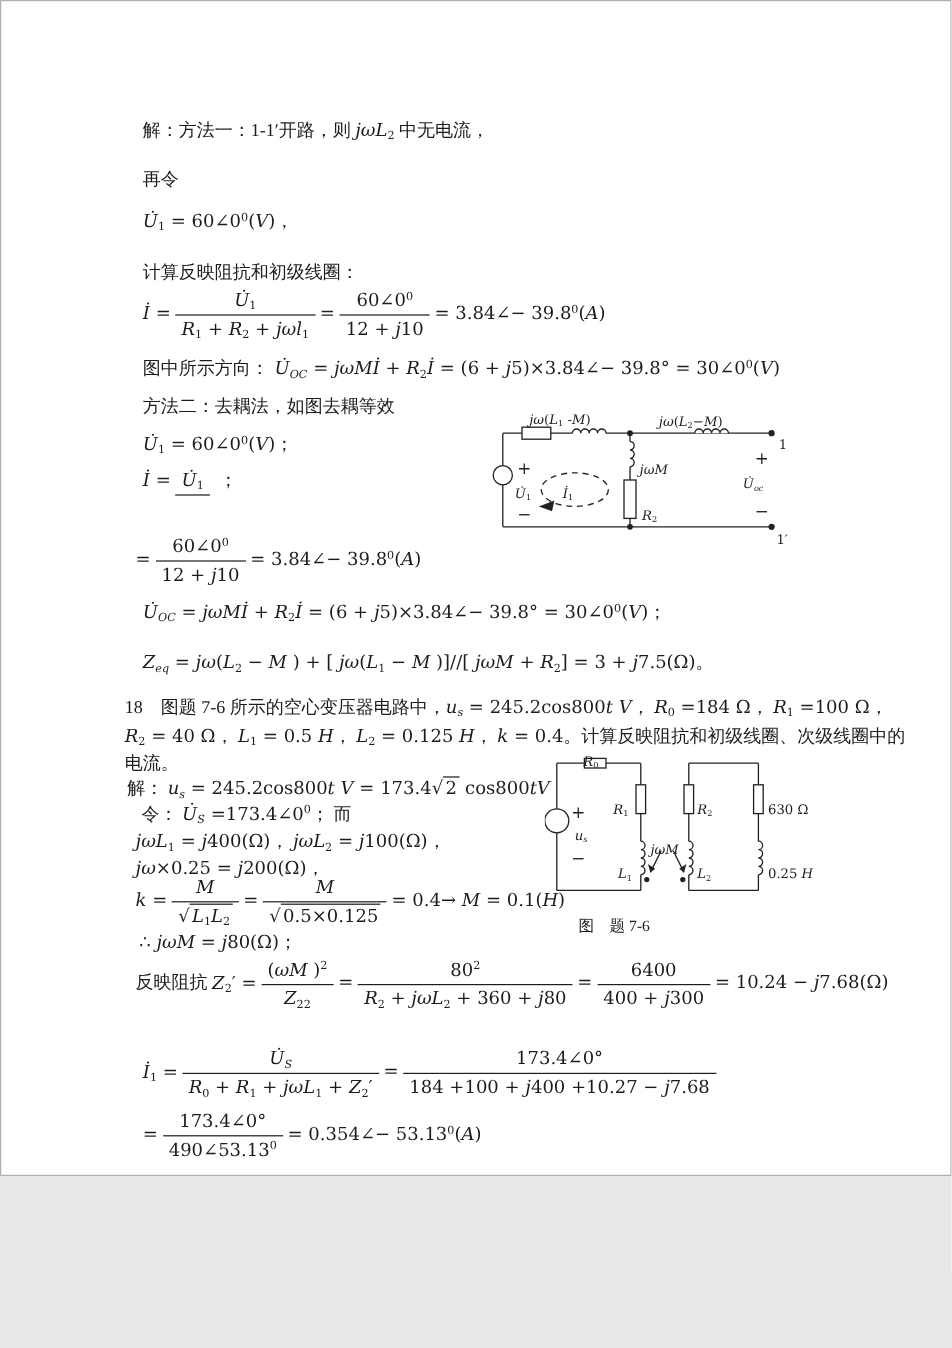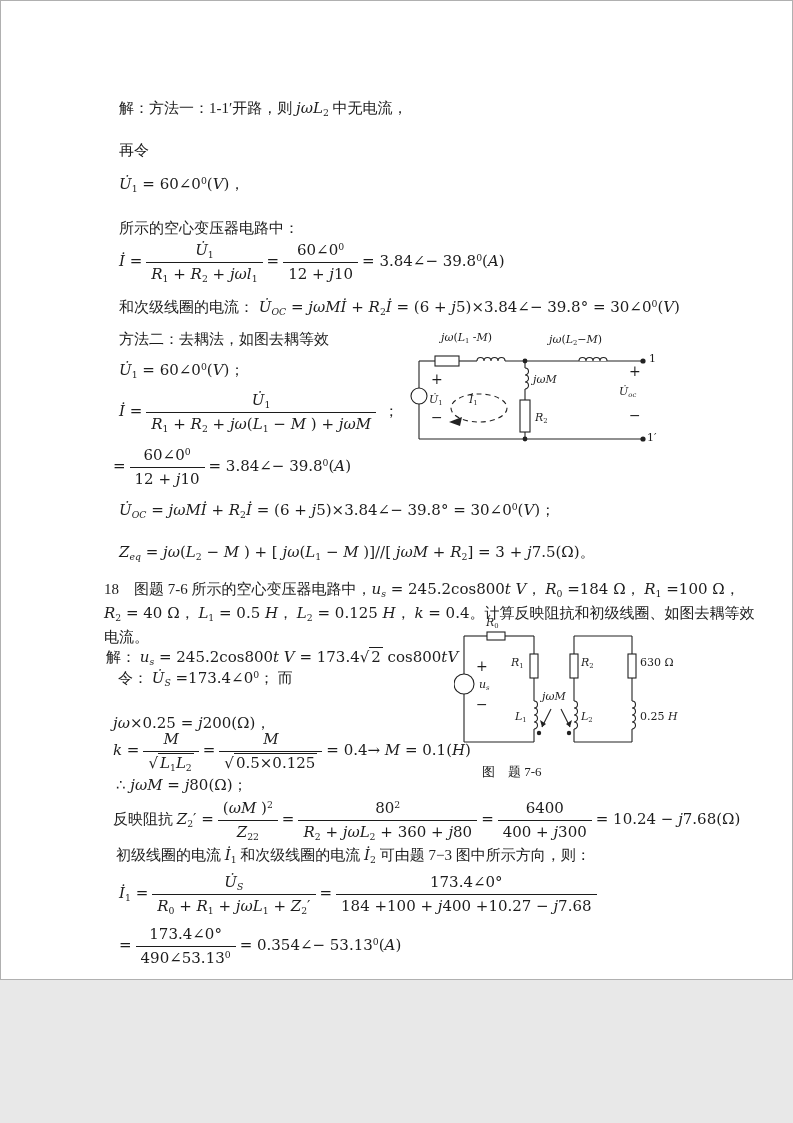--- a/index.html
+++ b/index.html
@@ -34,52 +34,53 @@
   .pageno{position:absolute;top:1040px;left:656px;font-size:12px;
     font-family:"Liberation Serif",serif;color:#333;}
   
   .diagram{position:absolute;}
   .d1{left:398px;top:337px;width:300px;height:122px;}
   .d2{left:453px;top:618px;width:255px;height:172px;}
   .diagram svg{position:absolute;left:0;top:0;}
   .dlabel{
     position:absolute;font-size:11px;white-space:nowrap;line-height:1;
     font-family:"DejaVu Serif",serif;
+    margin-top:12px;
   }
   .dlabel.big{font-size:14px;}
   .caption{position:absolute;font-size:13px;white-space:nowrap;
     font-family:"Liberation Serif",serif;}
 </style>
 </head>
 <body>
 
 <div class="page">
 
   <div class="line l1"><span class="cn">解：方法一：1-1′开路，则 </span><span class="m"><i>jωL</i><sub>2</sub></span><span class="cn"> 中无电流，</span></div>
   <div class="line l2"><span class="cn">再令</span></div>
   <div class="line l3"><span class="m"><i>U̇</i><sub>1</sub> = 60∠0<sup>0</sup>(<i>V</i>)</span><span class="cn">，</span></div>
-  <div class="line l4"><span class="cn">所示的空心变压器电路中：</span></div>
+  <div class="line l4"><span class="cn">计算反映阻抗和初级线圈：</span></div>
   <div class="line l5"><span class="m"><i>İ</i> =</span><span class="frac m"><span class="num"><i>U̇</i><sub>1</sub></span><span class="den"><i>R</i><sub>1</sub> + <i>R</i><sub>2</sub> + <i>jωl</i><sub>1</sub></span></span><span class="m">=</span><span class="frac m"><span class="num">60∠0<sup>0</sup></span><span class="den">12 + <i>j</i>10</span></span><span class="m">= 3.84∠− 39.8<sup>0</sup>(<i>A</i>)</span></div>
-  <div class="line l6"><span class="cn">和次级线圈的电流：</span><span class="m">  <i>U̇</i><sub><i>OC</i></sub> = <i>jωMİ</i> + <i>R</i><sub>2</sub><i>İ</i> = (6 + <i>j</i>5)×3.84∠− 39.8° = 30∠0<sup>0</sup>(<i>V</i>)</span></div>
+  <div class="line l6"><span class="cn">图中所示方向：</span><span class="m">  <i>U̇</i><sub><i>OC</i></sub> = <i>jωMİ</i> + <i>R</i><sub>2</sub><i>İ</i> = (6 + <i>j</i>5)×3.84∠− 39.8° = 30∠0<sup>0</sup>(<i>V</i>)</span></div>
   <div class="line l7"><span class="cn">方法二：去耦法，如图去耦等效</span></div>
   <div class="line l8"><span class="m"><i>U̇</i><sub>1</sub> = 60∠0<sup>0</sup>(<i>V</i>)</span><span class="cn">；</span></div>
-  <div class="line l9"><span class="m"><i>İ</i> =</span><span class="frac m"><span class="num"><i>U̇</i><sub>1</sub></span><span class="den"><i>R</i><sub>1</sub> + <i>R</i><sub>2</sub> + <i>jω</i>(<i>L</i><sub>1</sub> − <i>M</i> ) + <i>jωM</i></span></span><span class="cn"> ；</span></div>
+  <div class="line l9"><span class="m"><i>İ</i> =</span><span class="frac m"><span class="num"><i>U̇</i><sub>1</sub></span></span><span class="cn"> ；</span></div>
   <div class="line l10"><span class="m">=</span><span class="frac m"><span class="num">60∠0<sup>0</sup></span><span class="den">12 + <i>j</i>10</span></span><span class="m">= 3.84∠− 39.8<sup>0</sup>(<i>A</i>)</span></div>
   <div class="line l11"><span class="m"><i>U̇</i><sub><i>OC</i></sub> = <i>jωMİ</i> + <i>R</i><sub>2</sub><i>İ</i> = (6 + <i>j</i>5)×3.84∠− 39.8° = 30∠0<sup>0</sup>(<i>V</i>)</span><span class="cn">；</span></div>
   <div class="line l12"><span class="m"><i>Z</i><sub><i>eq</i></sub> = <i>jω</i>(<i>L</i><sub>2</sub> − <i>M</i> ) + [ <i>jω</i>(<i>L</i><sub>1</sub> − <i>M</i> )]//[ <i>jωM</i> + <i>R</i><sub>2</sub>] = 3 + <i>j</i>7.5(Ω)</span><span class="cn">。</span></div>
   <div class="line l13"><span class="cn">18　图题 7-6 所示的空心变压器电路中，</span><span class="m"><i>u</i><sub><i>s</i></sub> = 245.2cos800<i>t</i> <i>V</i></span><span class="cn">， </span><span class="m"><i>R</i><sub>0</sub> =184 Ω</span><span class="cn">， </span><span class="m"><i>R</i><sub>1</sub> =100 Ω</span><span class="cn">，</span></div>
-  <div class="line l14"><span class="m"><i>R</i><sub>2</sub> = 40 Ω</span><span class="cn">， </span><span class="m"><i>L</i><sub>1</sub> = 0.5 <i>H</i></span><span class="cn">， </span><span class="m"><i>L</i><sub>2</sub> = 0.125 <i>H</i></span><span class="cn">， </span><span class="m"><i>k</i> = 0.4</span><span class="cn">。计算反映阻抗和初级线圈、如图去耦等效</span></div>
+  <div class="line l14"><span class="m"><i>R</i><sub>2</sub> = 40 Ω</span><span class="cn">， </span><span class="m"><i>L</i><sub>1</sub> = 0.5 <i>H</i></span><span class="cn">， </span><span class="m"><i>L</i><sub>2</sub> = 0.125 <i>H</i></span><span class="cn">， </span><span class="m"><i>k</i> = 0.4</span><span class="cn">。计算反映阻抗和初级线圈、次级线圈中的</span></div>
   <div class="line l15"><span class="cn">电流。</span></div>
   <div class="line l16"><span class="cn">解： </span><span class="m"><i>u</i><sub><i>s</i></sub> = 245.2cos800<i>t</i> <i>V</i> = 173.4<span class="sq">√<span class="sqa">2</span></span> cos800<i>tV</i></span></div>
   <div class="line l17"><span class="cn">令： </span><span class="m"><i>U̇</i><sub><i>S</i></sub> =173.4∠0<sup>0</sup></span><span class="cn">； 而</span></div>
+  <div class="line l18"><span class="m"><i>jωL</i><sub>1</sub> = <i>j</i>400(Ω)</span><span class="cn">， </span><span class="m"><i>jωL</i><sub>2</sub> = <i>j</i>100(Ω)</span><span class="cn">，</span></div>
   <div class="line l19"><span class="m"><i>jω</i>×0.25 = <i>j</i>200(Ω)</span><span class="cn">，</span></div>
   <div class="line l20"><span class="m"><i>k</i> =</span><span class="frac m"><span class="num"><i>M</i></span><span class="den"><span class="sq">√<span class="sqa"><i>L</i><sub>1</sub><i>L</i><sub>2</sub></span></span></span></span><span class="m">=</span><span class="frac m"><span class="num"><i>M</i></span><span class="den"><span class="sq">√<span class="sqa">0.5×0.125</span></span></span></span><span class="m">= 0.4→ <i>M</i> = 0.1(<i>H</i>)</span></div>
   <div class="line l21"><span class="m">∴ <i>jωM</i> = <i>j</i>80(Ω)</span><span class="cn">；</span></div>
   <div class="line l22"><span class="cn">反映阻抗 </span><span class="m"><i>Z</i><sub>2</sub>′ =</span><span class="frac m"><span class="num">(<i>ωM</i> )<sup>2</sup></span><span class="den"><i>Z</i><sub>22</sub></span></span><span class="m">=</span><span class="frac m"><span class="num">80<sup>2</sup></span><span class="den"><i>R</i><sub>2</sub> + <i>jωL</i><sub>2</sub> + 360 + <i>j</i>80</span></span><span class="m">=</span><span class="frac m"><span class="num">6400</span><span class="den">400 + <i>j</i>300</span></span><span class="m">= 10.24 − <i>j</i>7.68(Ω)</span></div>
-  <div class="line l23"><span class="cn">初级线圈的电流 </span><span class="m"><i>İ</i><sub>1</sub></span><span class="cn"> 和次级线圈的电流 </span><span class="m"><i>İ</i><sub>2</sub></span><span class="cn"> 可由题 7−3 图中所示方向，则：</span></div>
   <div class="line l24"><span class="m"><i>İ</i><sub>1</sub> =</span><span class="frac m"><span class="num"><i>U̇</i><sub><i>S</i></sub></span><span class="den"><i>R</i><sub>0</sub> + <i>R</i><sub>1</sub> + <i>jωL</i><sub>1</sub> + <i>Z</i><sub>2</sub>′</span></span><span class="m">=</span><span class="frac m"><span class="num">173.4∠0°</span><span class="den">184 +100 + <i>j</i>400 +10.27 − <i>j</i>7.68</span></span></div>
   <div class="line l25"><span class="m">=</span><span class="frac m"><span class="num">173.4∠0°</span><span class="den">490∠53.13<sup>0</sup></span></span><span class="m">= 0.354∠− 53.13<sup>0</sup>(<i>A</i>)</span></div>
 
   <div class="diagram d1">
     <svg width="300" height="122" viewBox="0 0 300 122">
       <g stroke="#222" stroke-width="1.1" fill="none">
 
         <path d="M20,23 H36"></path>
         <rect x="36" y="18" width="24" height="10"></rect>
         <path d="M60,23 H78"></path>

